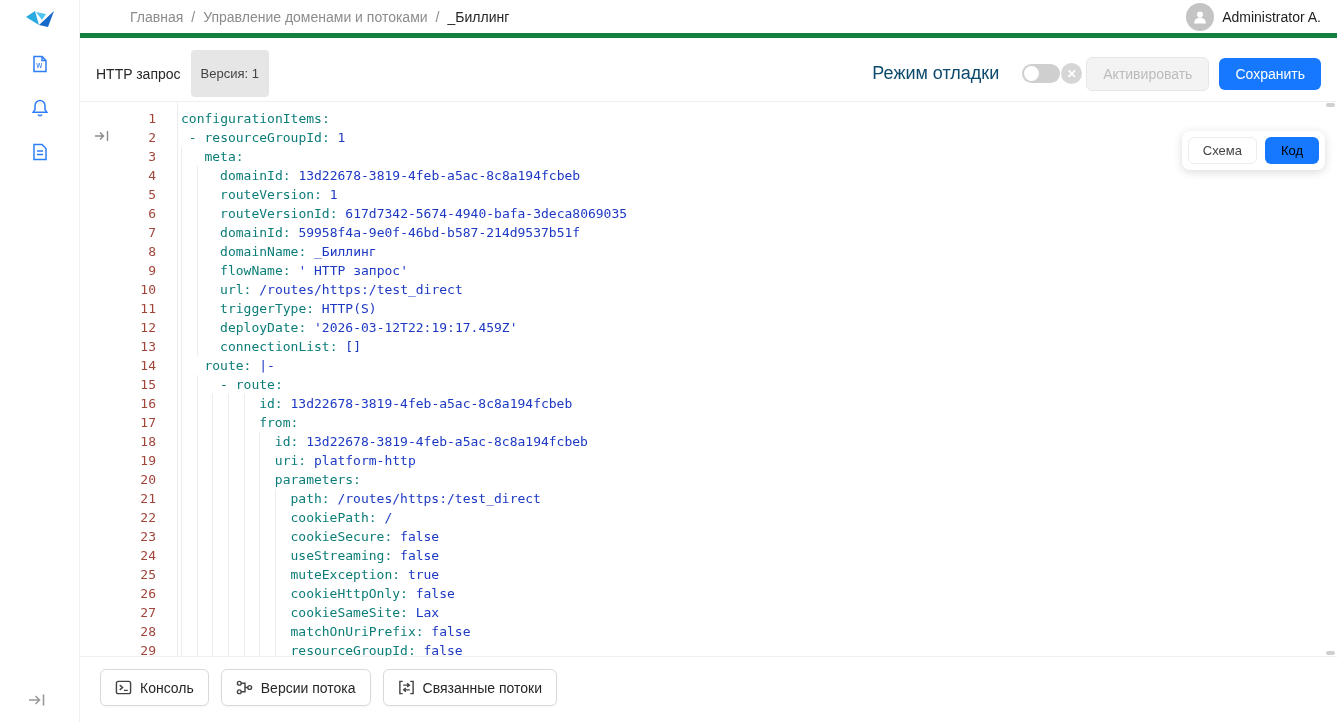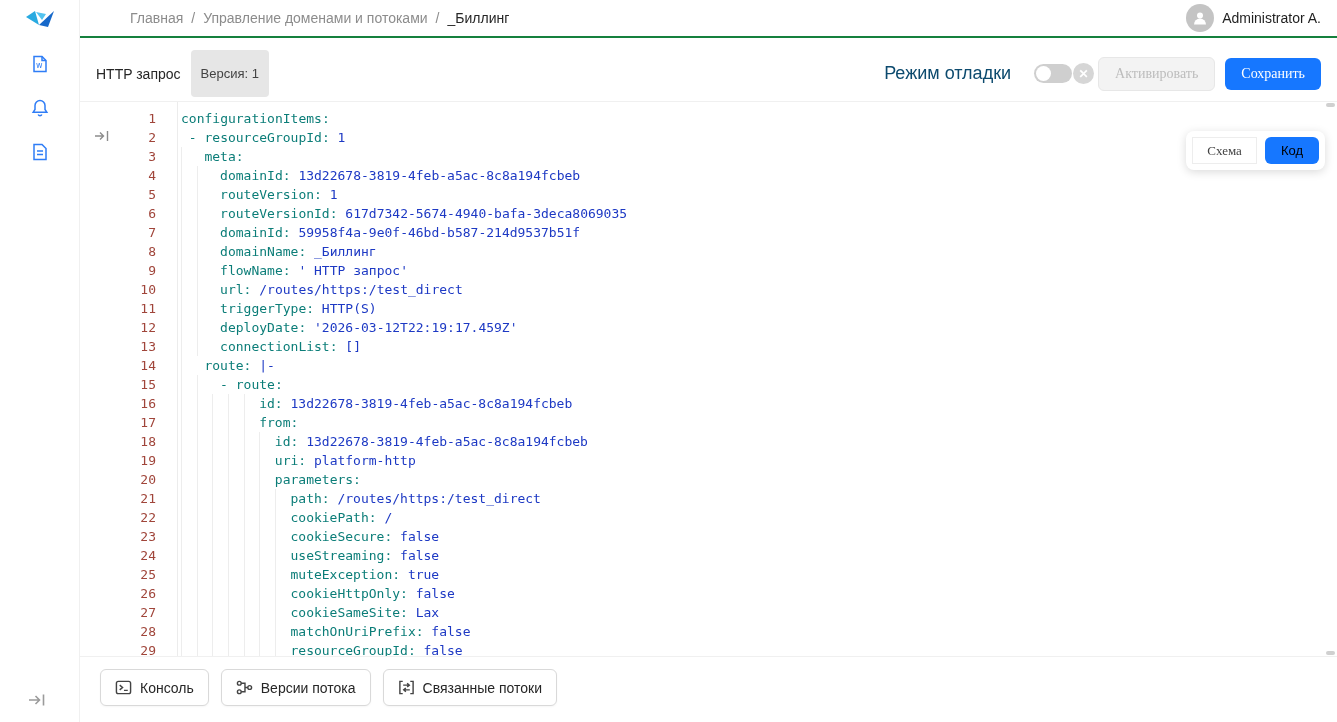--- a/index.html
+++ b/index.html
@@ -13,21 +13,21 @@
   
   .sidebar { position:absolute; left:0; top:0; width:80px; height:722px;
     background:#fff; border-right:1px solid #f0f0f0; z-index:10; }
   .logo { position:absolute; left:24px; top:8px; width:32px; height:26px; }
   .side-icon { position:absolute; left:30px; width:20px; height:20px; }
   .side-icon.i1 { top:54px; } .side-icon.i2 { top:98px; } .side-icon.i3 { top:142px; }
   .collapse { position:absolute; left:28px; bottom:14px; width:18px; height:16px; }
 
   
   .topbar { position:absolute; left:80px; top:0; right:0; height:38px;
-    background:#fff; border-bottom:2px solid #15803d;
+    background:#fff; border-bottom:5px solid #15803d;
     display:flex; align-items:center; padding:16px 16px; }
   .back-btn { width:24px; height:24px; display:flex; align-items:center; justify-content:center;
     margin-right:10px; cursor:pointer; background:none; border:none; }
   .breadcrumb { display:flex; align-items:center; gap:8px; font-size:14px; }
   .bc-item { color:#8c8c8c; cursor:pointer; }
   .bc-item.bc-last { color:#262626; cursor:default; }
   .bc-sep { color:#8c8c8c; }
   .topbar-spacer { flex:1; }
   .user { display:flex; align-items:center; gap:8px; }
   .avatar { width:28px; height:28px; border-radius:50%; background:#c4c4c4;
@@ -44,21 +44,21 @@
   .toolbar-spacer { flex:1; }
   .debug-label { font-size:18px; color:#0c4a6e; margin-right:23px; }
   .switch { position:relative; width:38px; height:19px; border-radius:10px;
     background:#cfcfcf; margin-right:26px; cursor:pointer; }
   .switch .knob { position:absolute; left:2px; top:2px; width:15px; height:15px;
     border-radius:50%; background:#fff; }
   .switch .x-badge { position:absolute; right:-22px; top:-1px; width:21px; height:21px;
     border-radius:50%; background:#d6d6d6; color:#fff; font-size:12px; font-weight:bold;
     display:flex; align-items:center; justify-content:center; }
   .btn { font-size:14px; border-radius:6px; padding:8px 16px; cursor:pointer; border:none;
-    font-family:Liberation Serif, serif; }
+    font-family:Liberation Sans, sans-serif; }
   .btn-activate { background:#f3f3f3; color:#bcbcbc; border:1px solid #e7e7e7;
     margin-right:10px; cursor:not-allowed; }
   .btn-save { background:var(--accent); color:#fff; }
 
   
   .editor { position:absolute; left:80px; top:102px; right:0; height:558px;
     background:#fff; overflow:hidden; }
   .gutter-bg { position:absolute; left:0; top:0; bottom:0; width:98px;
     background:#fff; border-right:1px solid #ececec; }
   .code-lines { position:relative; padding-top:7px;
@@ -68,22 +68,22 @@
   .ct { white-space:pre; padding-left:3px; color:#262626; }
   .ct .k { color:var(--key); }
   .ct .v { color:var(--val); }
   .ct .g { display:inline-block; width:2ch; height:19px; vertical-align:top;
     border-left:1px solid #ededed; box-sizing:border-box; }
   .wrap-icon { position:absolute; left:14px; top:27px; width:16px; height:14px; }
   .view-card { position:absolute; top:29px; right:12px; background:#fff;
     border-radius:8px; box-shadow:0 2px 10px rgba(0,0,0,.15); padding:6px;
     display:flex; gap:8px; z-index:5; }
   .btn-schema { background:#fff; border:1px solid #ededed; color:#434343;
-    font-size:13px; padding:1px 14px; border-radius:0; cursor:pointer;
-    font-family:Liberation Serif, serif; }
+    font-size:13px; padding:1px 14px; border-radius:6px; cursor:pointer;
+    font-family:Liberation Sans, sans-serif; }
   .btn-code { background:var(--accent); border:none; color:#000000;
     font-size:13px; padding:6px 16px; border-radius:6px; cursor:pointer;
     font-family:"Liberation Sans", sans-serif; }
   .scroll-dash { position:absolute; right:2px; width:9px; height:4px;
     background:#d0d0d0; border-radius:2px; }
   .scroll-dash.top { top:1px; } .scroll-dash.bottom { bottom:5px; }
 
   
   .bottombar { position:absolute; left:80px; right:0; bottom:4px; height:62px;
     background:#fff; border-top:1px solid #f0f0f0;

